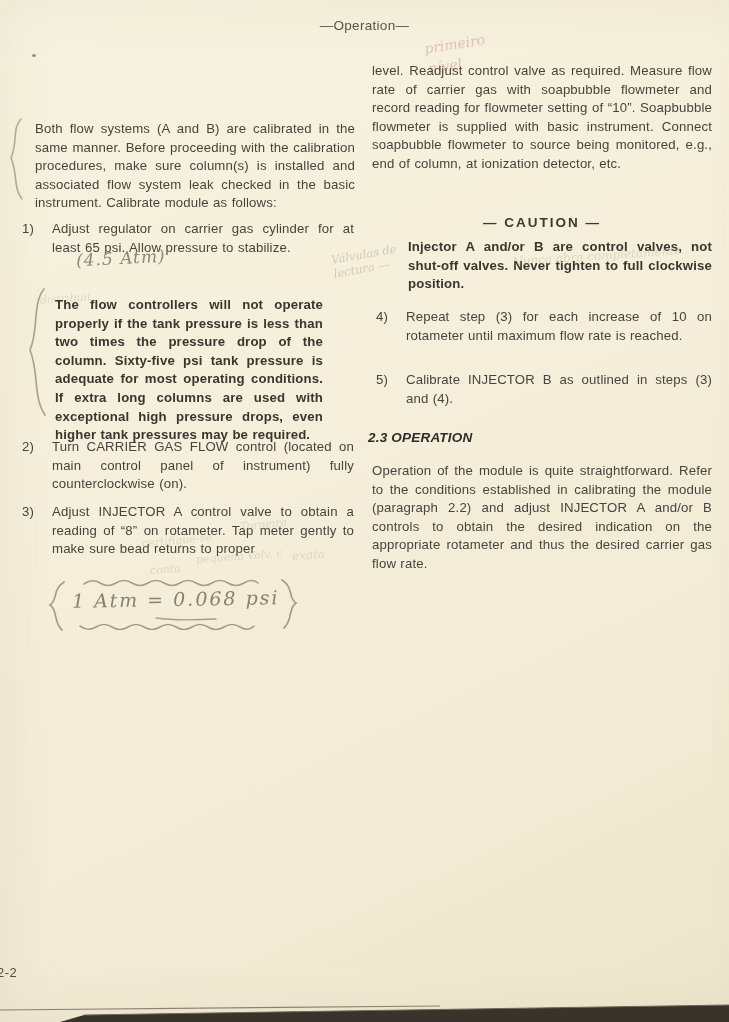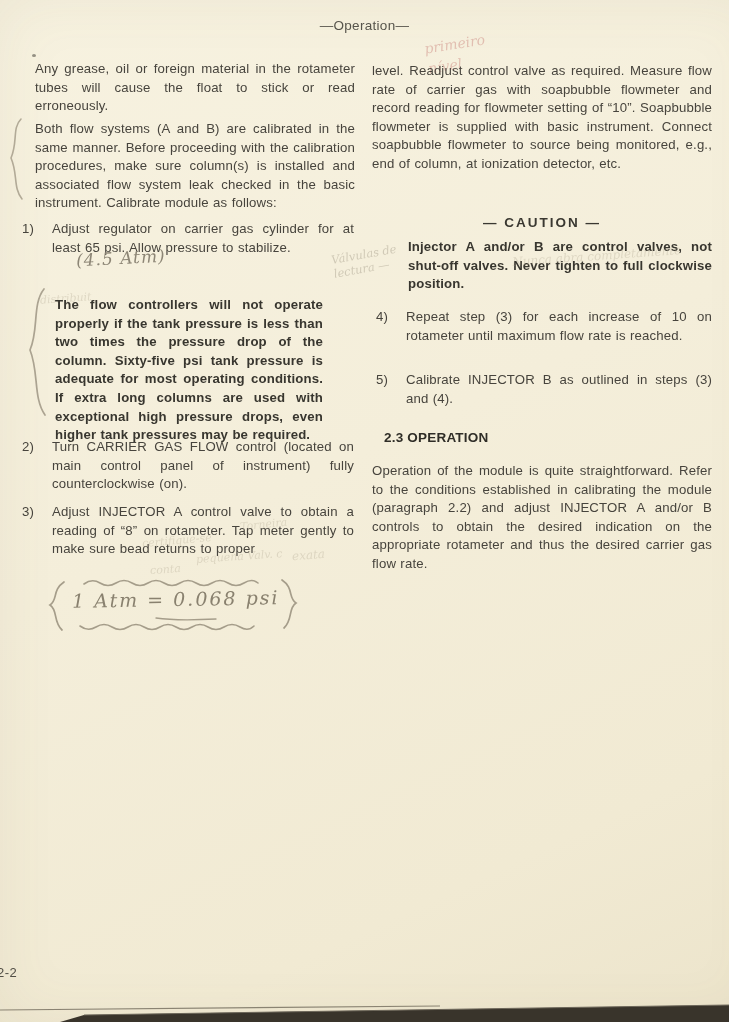--- a/index.html
+++ b/index.html
@@ -51,21 +51,20 @@
 </head>
 <body>
 
 <div id="page">
 
   <div class="abs hdr">—Operation—</div>
 
   <div class="abs pink" style="left:424px;top:36px;font-size:14px;transform:rotate(-9deg);">primeiro</div>
   <div class="abs pink" style="left:428px;top:58px;font-size:14px;transform:rotate(-9deg);">nível</div>
 
-  <div class="abs body-txt" style="left:35px;top:60px;width:320px;">Any grease, oil or foreign material in the rotameter tubes will cause the float to stick or read erroneously.</div>
 
   <svg class="abs" style="left:4px;top:116px;" width="22" height="86">
     <path d="M17,3 C8,12 14,26 7,42 C14,58 9,72 18,83" fill="none" stroke="#b2aa97" stroke-width="1.6" stroke-linecap="round"></path>
   </svg>
 
   <div class="abs body-txt" style="left:35px;top:120px;width:320px;">Both flow systems (A and B) are calibrated in the same manner. Before proceeding with the calibration procedures, make sure column(s) is installed and associated flow system leak checked in the basic instrument. Calibrate module as follows:</div>
 
   <div class="abs body-txt num-item" style="left:22px;top:220px;width:332px;">
     <span class="n">1)</span>
     <span class="t">Adjust regulator on carrier gas cylinder for at least 65 psi. Allow pressure to stabilize.</span>
@@ -120,21 +119,21 @@
   <div class="abs body-txt num-item" style="left:376px;top:308px;width:336px;">
     <span class="n">4)</span>
     <span class="t">Repeat step (3) for each increase of 10 on rotameter until maximum flow rate is reached.</span>
   </div>
 
   <div class="abs body-txt num-item" style="left:376px;top:371px;width:336px;">
     <span class="n">5)</span>
     <span class="t">Calibrate INJECTOR B as outlined in steps (3) and (4).</span>
   </div>
 
-  <div class="abs sec-head" style="left:384px;top:430px;">2.3 OPERATION</div>
+  <div class="abs sec-head" style="left:368px;top:430px;font-style:italic;">2.3 OPERATION</div>
 
   <div class="abs body-txt" style="left:372px;top:462px;width:340px;">Operation of the module is quite straightforward. Refer to the conditions established in calibrating the module (paragraph 2.2) and adjust INJECTOR A and/or B controls to obtain the desired indication on the appropriate rotameter and thus the desired carrier gas flow rate.</div>
 
   <div class="abs pgnum" style="left:-3px;top:965px;">2-2</div>
 
   <div class="abs" style="left:32px;top:54px;width:4px;height:3px;background:#6b675c;border-radius:50%;opacity:.7;"></div>
 
   <svg class="abs" style="left:0;top:998px;" width="729" height="24">
     <path d="M0,12 L440,8" fill="none" stroke="#8a8372" stroke-width="1.2"></path>
     <polygon points="84,17 729,7 729,24 60,24" fill="#39342b"></polygon>

